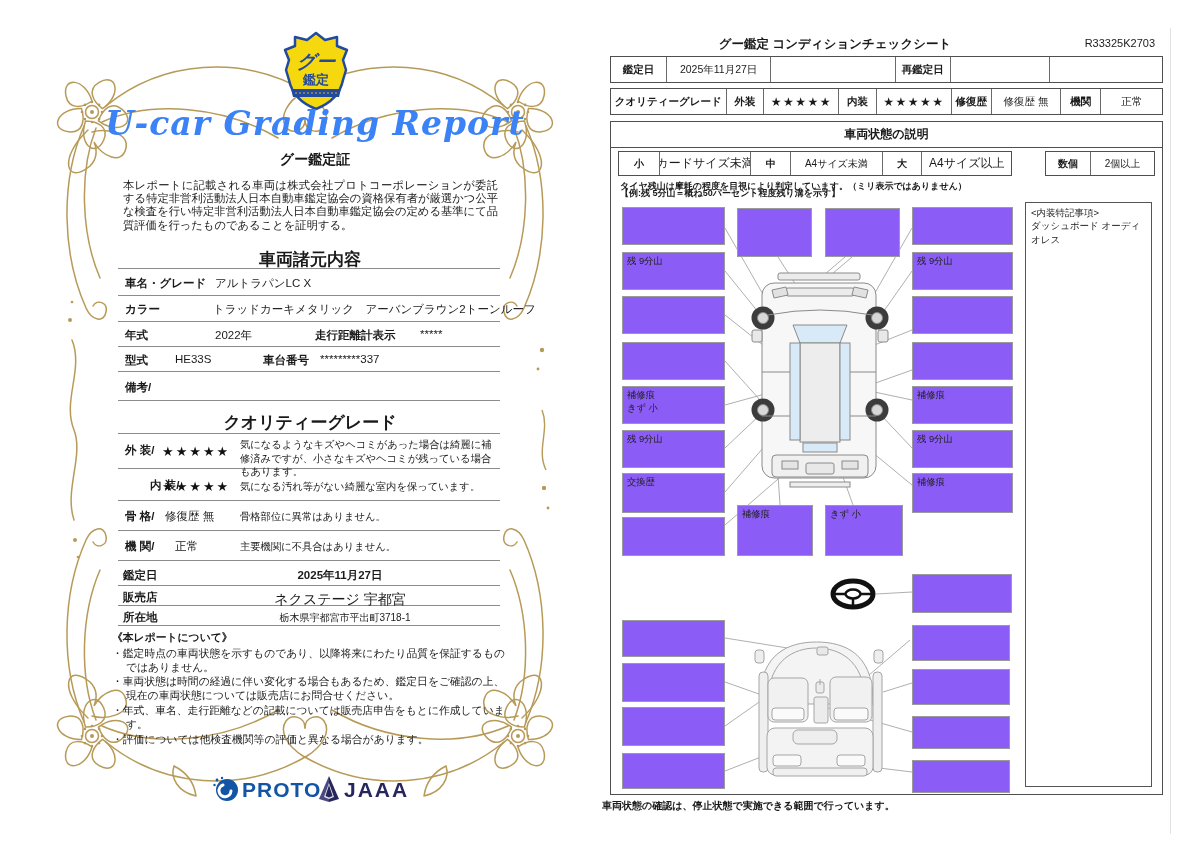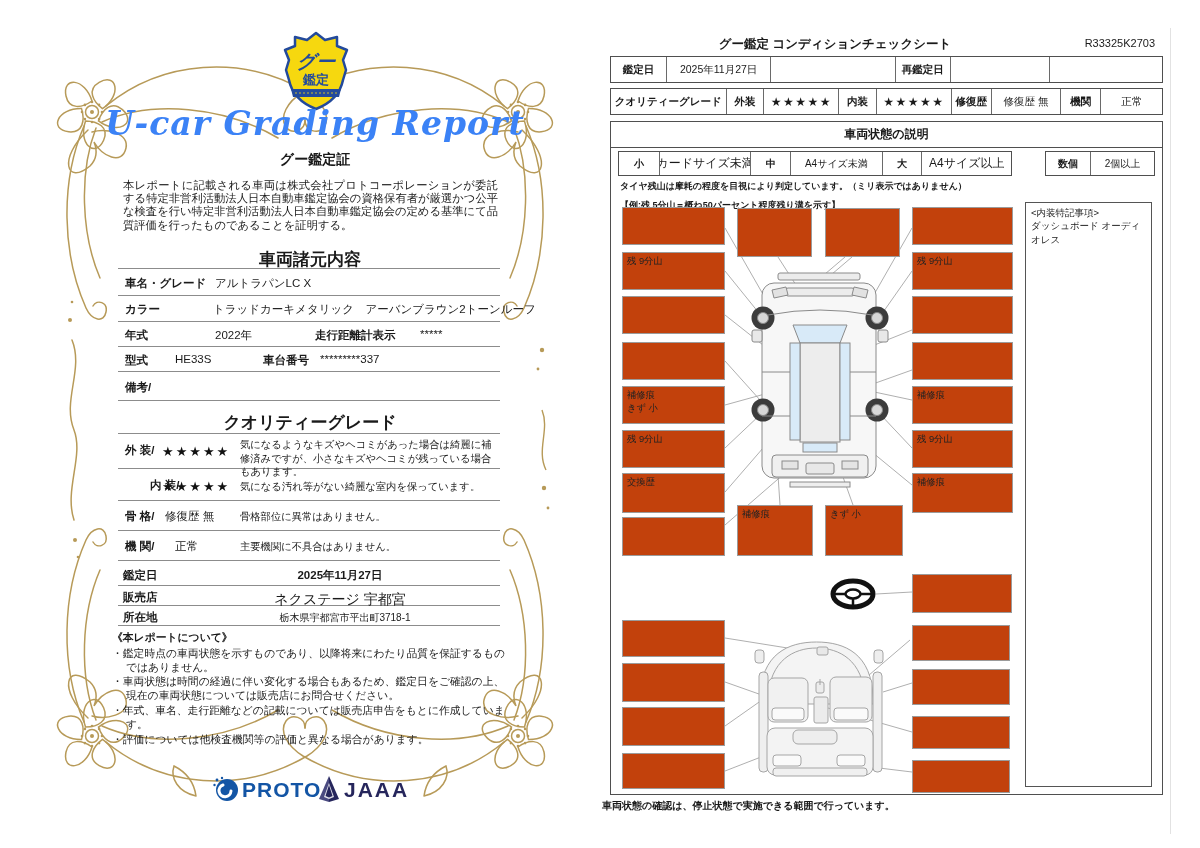--- a/index.html
+++ b/index.html
@@ -22,21 +22,21 @@
   .notes ul{margin:2px 0 0 0;padding-left:14px;list-style:none;}
   .notes li:before{content:"・";margin-left:-14px;}
   
   .tbl{position:absolute;display:flex;border:1.5px solid #4f4f4f;background:#fff;box-sizing:border-box;}
   .cell{display:flex;align-items:center;justify-content:center;border-left:1px solid #6a6a6a;
         height:100%;box-sizing:border-box;font-size:10.5px;white-space:nowrap;overflow:hidden;}
   .cell:first-child{border-left:none;}
   .cell.b{font-weight:bold;}
   .cell.star{font-size:12px;letter-spacing:1.5px;}
   .bigbox{position:absolute;border:1.5px solid #4f4f4f;background:#fff;box-sizing:border-box;}
-  .co{position:absolute;background:#c2410c;border:1px solid #9b9b9b;font-size:9.3px;line-height:1.35;
+  .co{position:absolute;background:#8b5cf6;border:1px solid #9b9b9b;font-size:9.3px;line-height:1.35;
       padding:2px 4px;white-space:pre-line;z-index:2;box-sizing:border-box;color:#222;}
   .sidebox{position:absolute;background:#fff;border:1px solid #555;z-index:2;box-sizing:border-box;
       font-size:9.5px;line-height:1.4;padding:3px 5px;}
   .smallnote{font-size:9px;font-weight:bold;line-height:1.25;}
   .proto-text{font-size:21px;font-weight:900;color:#1355a5;letter-spacing:1px;}
   .jaaa-text{font-size:21px;font-weight:800;color:#26265c;letter-spacing:2px;}
   svg{position:absolute;overflow:visible;}
 </style>
 </head>
 <body>
@@ -237,21 +237,21 @@
     <div class="cell" style="width:92px;font-size:10px;">A4サイズ未満</div>
     <div class="cell b" style="width:40px;font-size:10px;">大</div>
     <div class="cell" style="width:90px;font-size:12px;">A4サイズ以上</div>
   </div>
   <div class="tbl" style="left:445px;top:151px;width:110px;height:25px;border-width:1px;">
     <div class="cell b" style="width:45px;font-size:10px;">数個</div>
     <div class="cell" style="width:65px;font-size:10px;">2個以上</div>
   </div>
 
   <div class="abs smallnote" style="left:20px;top:181px;width:420px;">タイヤ残山は摩耗の程度を目視により判定しています。（ミリ表示ではありません）</div>
-  <div class="abs smallnote" style="left:20px;top:200px;width:420px;">【例:残 5分山＝概ね50パーセント程度残り溝を示す】</div>
+  <div class="abs smallnote" style="left:20px;top:188px;width:420px;">【例:残 5分山＝概ね50パーセント程度残り溝を示す】</div>
 
   <div class="sidebox" style="left:425px;top:202px;width:127px;height:585px;">
     <div>&lt;内装特記事項&gt;</div>
     <div>ダッシュボード オーディオレス</div>
   </div>
 
   <svg style="left:10px;top:120px;z-index:1;" width="553" height="675" viewBox="0 0 553 675">
     <g stroke="#9a9a9a" stroke-width="0.8">
       <line x1="115" y1="108" x2="162" y2="190"></line>
         <line x1="115" y1="151" x2="153" y2="198"></line>

